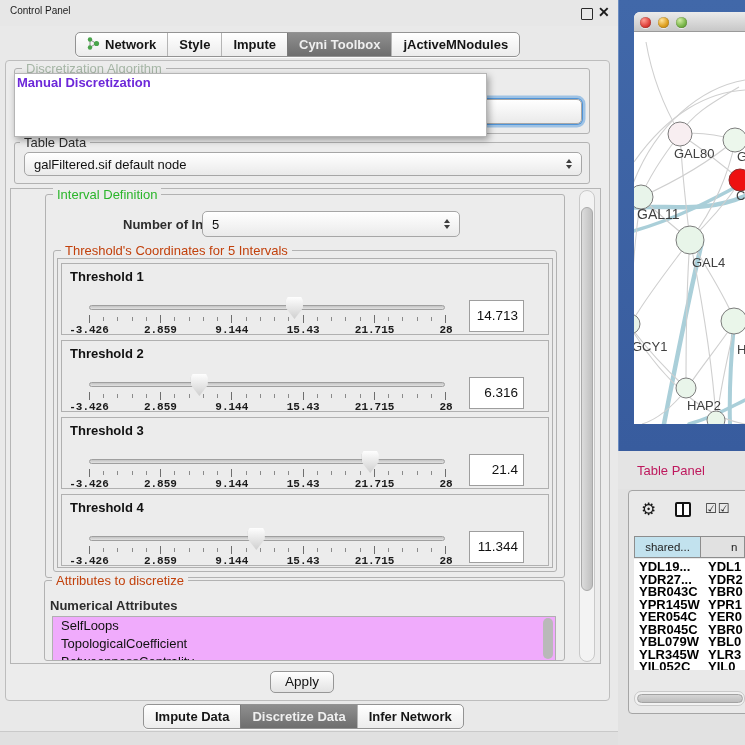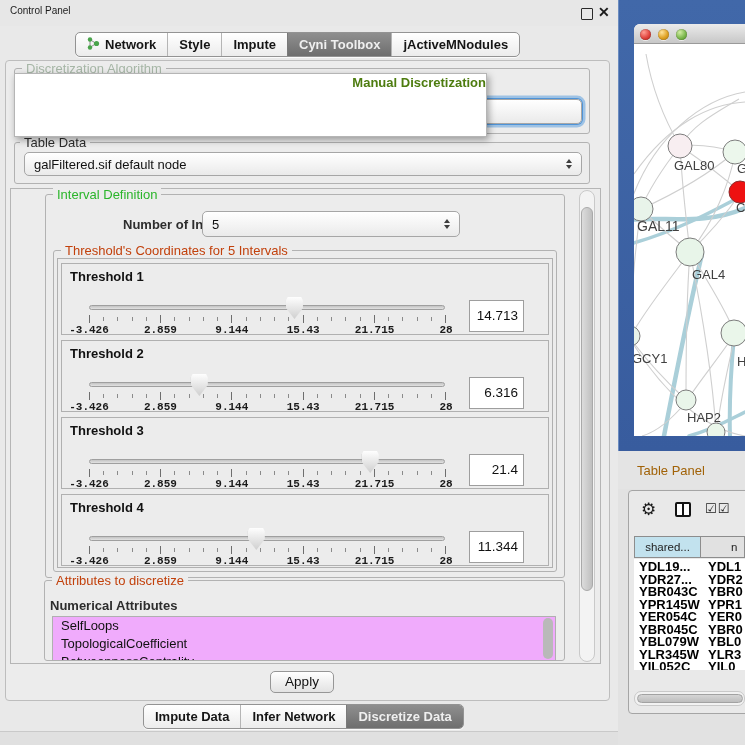--- a/index.html
+++ b/index.html
@@ -32,21 +32,21 @@
   .combo{position:absolute;background:linear-gradient(#ffffff,#eaeaea);border:1px solid #a6a6a6;border-radius:5px;box-sizing:border-box;box-shadow:inset 0 1px 0 #fff;}
   .combo .ctext{position:absolute;left:9px;top:50%;transform:translateY(-50%);font-size:13px;color:#111;}
   .spin{position:absolute;right:9px;top:50%;transform:translateY(-50%);display:flex;flex-direction:column;gap:2px;}
   .arr-up{width:0;height:0;border-left:3.5px solid transparent;border-right:3.5px solid transparent;border-bottom:4.5px solid #3f3f3f;}
   .arr-dn{width:0;height:0;border-left:3.5px solid transparent;border-right:3.5px solid transparent;border-top:4.5px solid #3f3f3f;}
   .combo.focused{box-shadow:0 0 0 1px #4f94d8,0 0 0 3.5px rgba(106,167,224,.6);}
 
   
   .popup{position:absolute;left:14px;top:73px;width:473px;height:64px;background:#ffffff;border:1px solid #b5b5b5;box-shadow:2px 3px 7px rgba(0,0,0,.35);z-index:40;box-sizing:border-box;}
   .popup .hint{margin-top:4px;text-align:center;font-size:13px;color:#b4b4b4;height:20px;line-height:20px;}
-  .popup-opt{font-size:13px;color:#4d7c0f;line-height:17px;padding-left:2px;white-space:nowrap;text-align:right;}
+  .popup-opt{font-size:13px;color:#6d28d9;line-height:17px;padding-left:2px;white-space:nowrap;}
   #popup-opts .popup-opt:first-child{font-weight:bold;}
 
   
   .scrollarea{position:absolute;left:10px;top:188px;width:591px;height:476px;background:#ececec;border:1px solid #b5b5b5;box-sizing:border-box;}
   .vscroll{position:absolute;left:579px;top:190px;width:16px;height:472px;background:#f3f3f3;border:1px solid #c9c9c9;border-radius:8px;box-sizing:border-box;}
   .vscroll .vthumb{position:absolute;left:1px;top:16px;width:12px;height:384px;border-radius:7px;background:linear-gradient(90deg,#dcdcdc,#bfbfbf);border:1px solid #a9a9a9;box-sizing:border-box;}
 
   
   .thr-container{position:absolute;left:57px;top:258px;width:496px;height:310px;border:1px solid #b0b0b0;box-sizing:border-box;}
   .th-row{position:absolute;left:61px;width:488px;height:72px;border:1px solid #b0b0b0;background:#ececec;box-sizing:border-box;}
@@ -70,31 +70,31 @@
   .attr-list{position:absolute;left:52px;top:616px;width:504px;height:45px;background:#f0abfc;border:1px solid #b0b0b0;box-sizing:border-box;overflow:hidden;}
   .attr-item{font-size:13px;color:#111;line-height:18px;padding-left:8px;white-space:nowrap;}
   .attr-scroll{position:absolute;left:543px;top:618px;width:10px;height:41px;background:#b9b9b9;border-radius:5px;}
 
   .apply-btn{position:absolute;left:270px;top:671px;width:64px;height:22px;background:linear-gradient(#ffffff,#e2e2e2);border:1px solid #969696;border-radius:5px;box-sizing:border-box;font-size:13.5px;color:#111;text-align:center;line-height:20px;}
 
   .below-line{position:absolute;left:0;top:731px;width:618px;height:14px;background:#e0e0e0;border-top:1px solid #c9c9c9;}
 
   
   .blue-frame{position:absolute;left:618px;top:0;width:127px;height:451px;background:linear-gradient(180deg,#4168a9,#385c9e);border-left:1px solid #6b8cc0;box-sizing:border-box;}
-  .net-window{position:absolute;left:634px;top:24px;width:111px;height:412px;border-radius:6px 0 0 0;overflow:hidden;background:#fff;}
+  .net-window{position:absolute;left:634px;top:12px;width:111px;height:412px;border-radius:6px 0 0 0;overflow:hidden;background:#fff;}
   .net-titlebar{position:absolute;left:0;top:0;width:100%;height:20px;background:linear-gradient(#ebebeb,#c7c7c7);border-bottom:1px solid #9a9a9a;box-sizing:border-box;}
   .light{position:absolute;top:4.5px;width:11px;height:11px;border-radius:50%;box-shadow:inset 0 0 1px rgba(0,0,0,.55),0 1px 0 rgba(255,255,255,.6);}
   .light.red{left:6px;background:radial-gradient(circle at 35% 30%,#ff9d92,#e0443e 55%,#a81c12);}
   .light.yellow{left:24px;background:radial-gradient(circle at 35% 30%,#ffe39a,#dfa123 55%,#b07a0e);}
   .light.green{left:42px;background:radial-gradient(circle at 35% 30%,#d2eda4,#7cb84d 55%,#4e8a22);}
   .net-canvas{position:absolute;left:0;top:20px;width:111px;height:392px;background:#fff;overflow:hidden;}
   .net-canvas svg{display:block;}
 
   .tp-strip{position:absolute;left:618px;top:451px;width:127px;height:38px;background:#e4e4e4;}
-  .tp-strip .tp-title{position:absolute;left:19px;top:12px;font-size:13px;color:#a16207;}
+  .tp-strip .tp-title{position:absolute;left:19px;top:12px;font-size:13px;color:#be185d;}
   .tp-box{position:absolute;left:628px;top:490px;width:121px;height:224px;background:#e9e9e9;border:1px solid #a5a5a5;border-radius:4px;box-sizing:border-box;}
   .tp-gear{position:absolute;left:641px;top:499px;font-family:"DejaVu Sans",sans-serif;font-size:17px;color:#1a1a1a;}
   .tp-split{position:absolute;left:675px;top:502px;width:16px;height:15px;border:2px solid #141414;border-radius:2px;background:#fff;box-sizing:border-box;}
   .tp-split::after{content:"";position:absolute;left:5px;top:0;width:2px;height:100%;background:#141414;}
   .tp-checks{position:absolute;left:705px;top:501px;font-family:"DejaVu Sans",sans-serif;font-size:13px;color:#222;letter-spacing:1px;}
   .tp-header{position:absolute;left:634px;top:536px;height:22px;display:flex;}
   .tp-h1{width:67px;background:#c2e2ee;border:1px solid #8d8d8d;box-sizing:border-box;font-size:11.5px;color:#222;text-align:center;line-height:20px;}
   .tp-h2{width:44px;background:#e1e1e1;border:1px solid #8d8d8d;border-left:none;box-sizing:border-box;font-size:11.5px;color:#222;line-height:20px;padding-left:30px;overflow:hidden;}
   .tp-rows{position:absolute;left:634px;top:559px;width:111px;height:111px;background:#fff;overflow:hidden;}
   .trow{height:12.5px;display:flex;font-size:13px;font-weight:bold;color:#000;}
@@ -257,25 +257,25 @@
         <div class="attr-item">BetweennessCentrality</div>
     </div>
     <div class="attr-scroll"></div>
 
     <div class="apply-btn">Apply</div>
 
     <div class="seg-group" style="left:143px;top:704px;">
       <div class="seg">
           <span>Impute Data</span>
         </div>
-      <div class="seg">
-          <span>Infer Network</span>
-        </div>
       <div class="seg sel">
           <span>Discretize Data</span>
+        </div>
+      <div class="seg">
+          <span>Infer Network</span>
         </div>
     </div>
 
     <div class="below-line"></div>
   </div>
 
   <div class="blue-frame"></div>
   <div class="net-window">
     <div class="net-titlebar">
       <div class="light red"></div>

